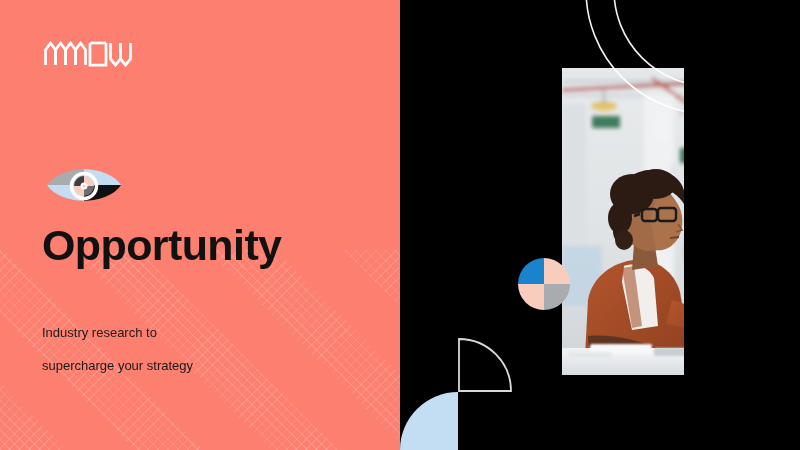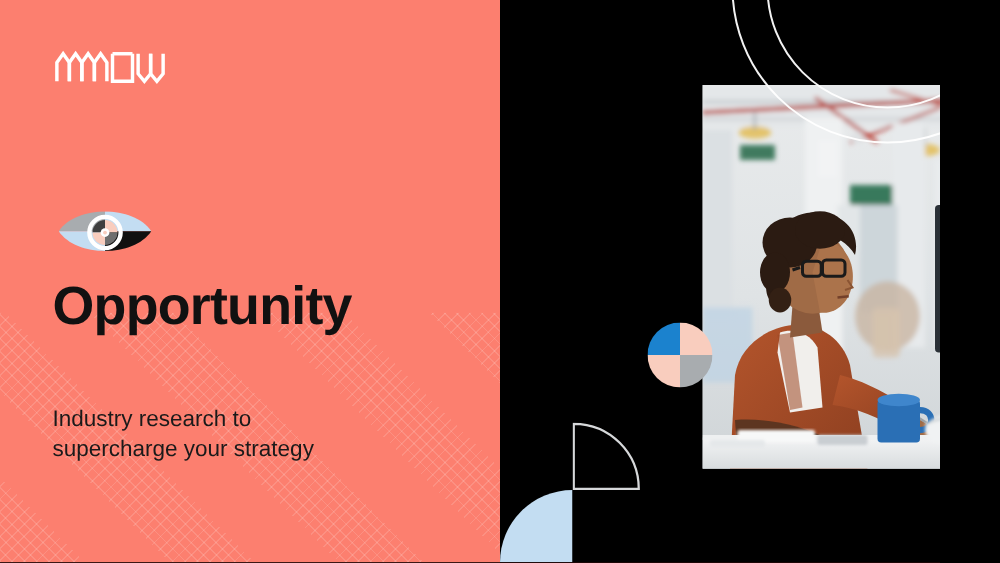--- a/index.html
+++ b/index.html
@@ -1,23 +1,23 @@
 <!DOCTYPE html>
 <html><head>
 <meta charset="utf-8">
 <style>
   * { margin:0; padding:0; box-sizing:border-box; }
   html,body { width:800px; height:450px; overflow:hidden; background:#000; }
   body { font-family:"Liberation Sans", sans-serif; }
 
   #stage {
     position:relative;
-    width:752px; height:450px;
+    width:684px; height:450px;
     overflow:hidden;
-    background:#7f1d1d;
+    background:#1d4ed8;
   }
 
   
   #left-panel {
     position:absolute; left:0; top:0;
     width:400px; height:450px;
     background:#FC7F6F;
     overflow:hidden;
   }
   
@@ -55,25 +55,25 @@
     line-height:1.07;
     font-weight:700;
     letter-spacing:-0.6px;
   }
   #headline .l2 { display:block; }
 
   #subhead {
     position:absolute; left:42px; top:324px;
     width:300px;
     color:#1a1a1a;
-    font-size:18px;
+    font-size:13px;
     line-height:1.33;
     font-weight:400;
   }
-  #subhead .s2 { display:block; }
+  #subhead .s2 { display:block;margin-top:16px; }
 
   
   #right-panel {
     position:absolute; left:400px; top:0;
     width:400px; height:450px;
     background:#000000;
     overflow:hidden;
   }
 
   

